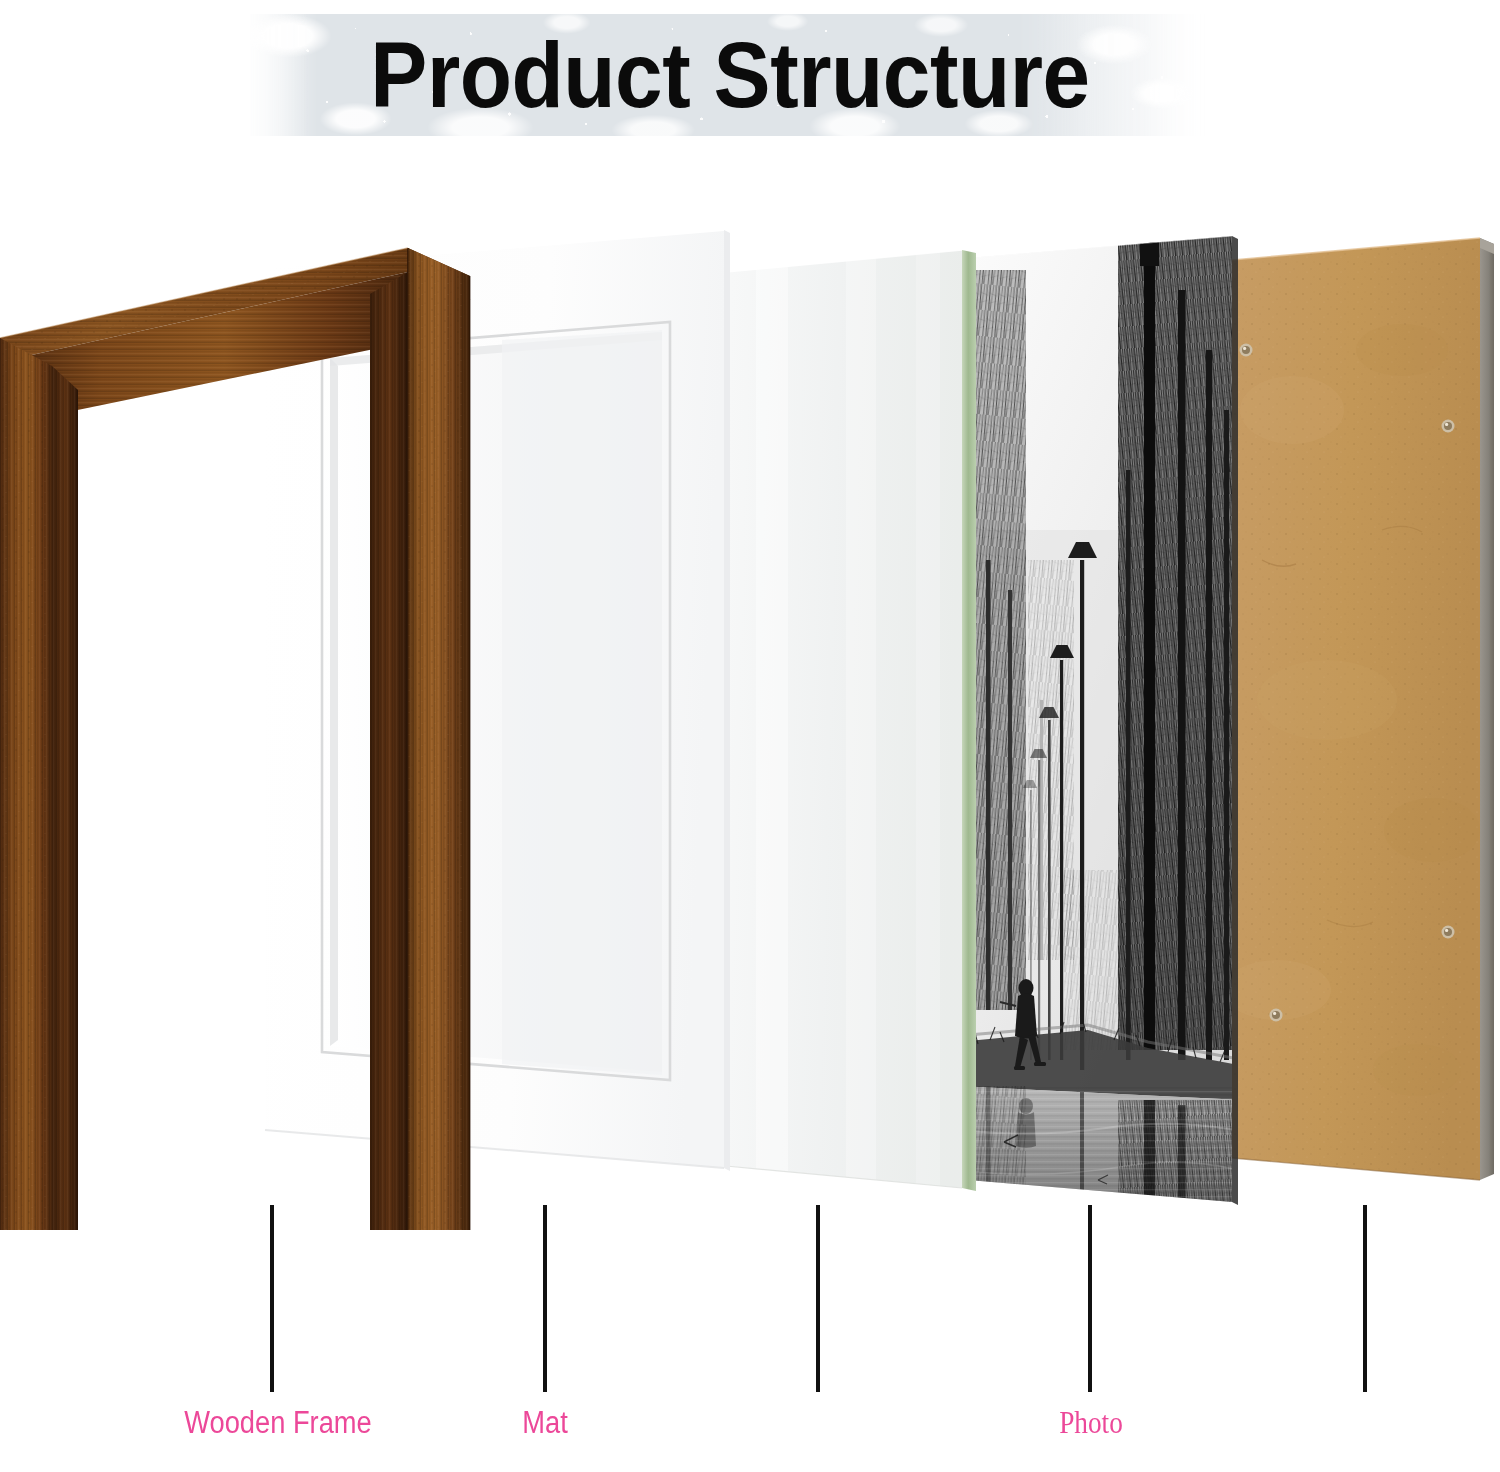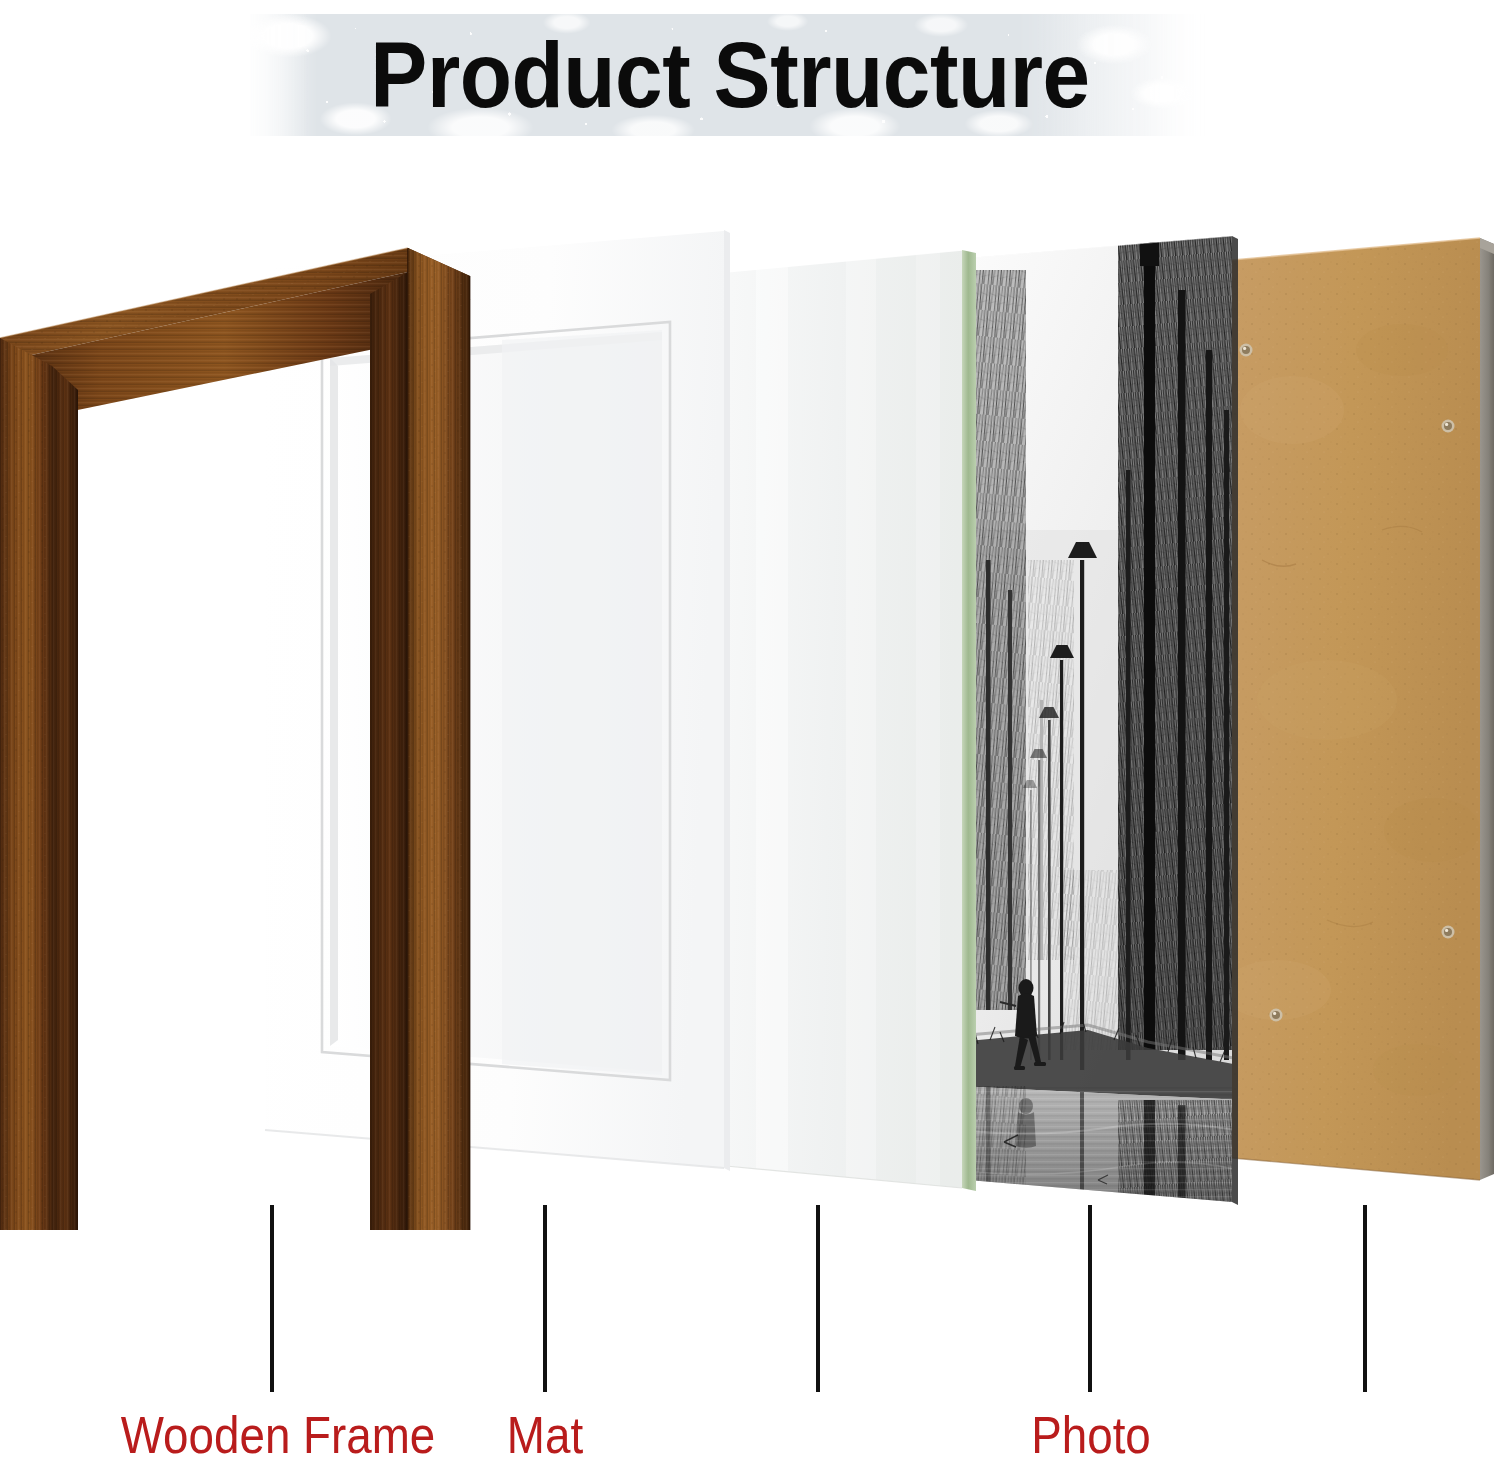--- a/index.html
+++ b/index.html
@@ -65,21 +65,21 @@
     transform:scaleX(.93);
   }
 
   
   #exploded{position:absolute;left:0;top:230px;width:1500px;height:980px;}
 
   
   .leader{position:absolute;width:4px;background:#111;top:1205px;height:187px;}
   .caption{
     position:absolute;top:1405px;transform:translateX(-50%);
-    font-size:52px;color:#b91c1c;white-space:nowrap;letter-spacing:0px;
+    font-size:31px;color:#ec4899;white-space:nowrap;letter-spacing:0px;
   }
   .caption span{display:inline-block;transform:scaleX(.88);transform-origin:center;}
 </style>
 </head>
 <body>
 
 <div id="stage">
 
   <div id="title-banner">
     <div id="banner-plate"></div>
@@ -469,17 +469,17 @@
   <div class="leader" style="left:816px;"></div>
   <div class="leader" style="left:1088px;"></div>
   <div class="leader" style="left:1363px;"></div>
 
   <div class="caption" style="left:278px;">
     <span>Wooden Frame</span>
   </div>
   <div class="caption" style="left:545px;text-align:center;">
     <span>Mat</span>
   </div>
-  <div class="caption" style="left:1091px;">
+  <div class="caption" style="left:1091px;font-family:Liberation Serif, serif;">
     <span>Photo</span>
   </div>
 
 </div>
 
 </body></html>

